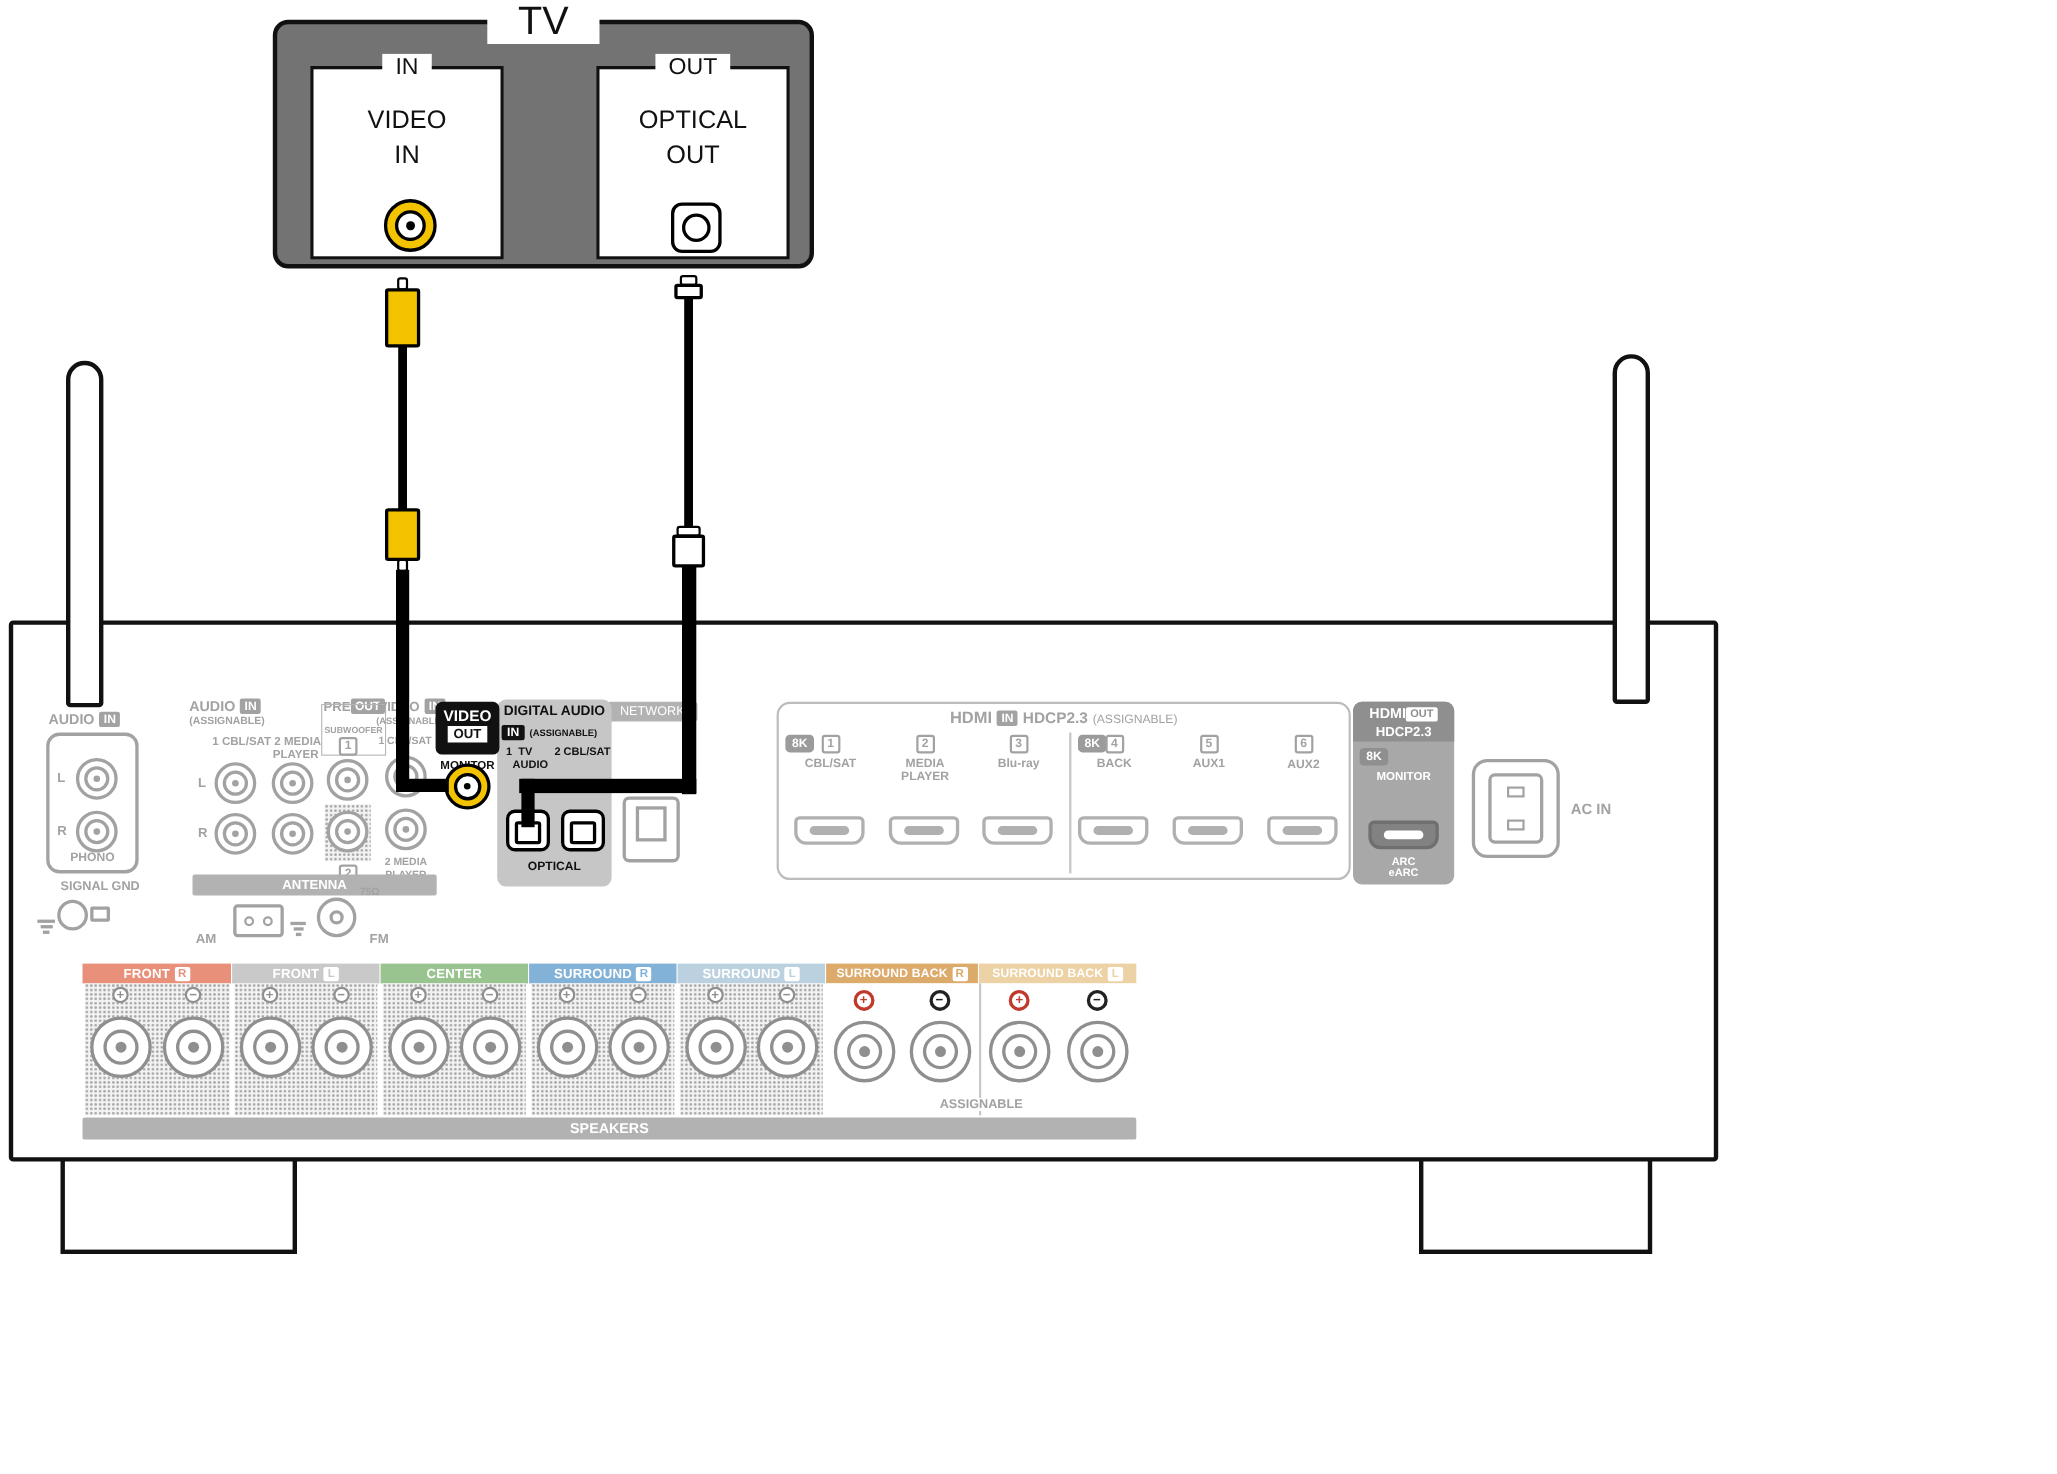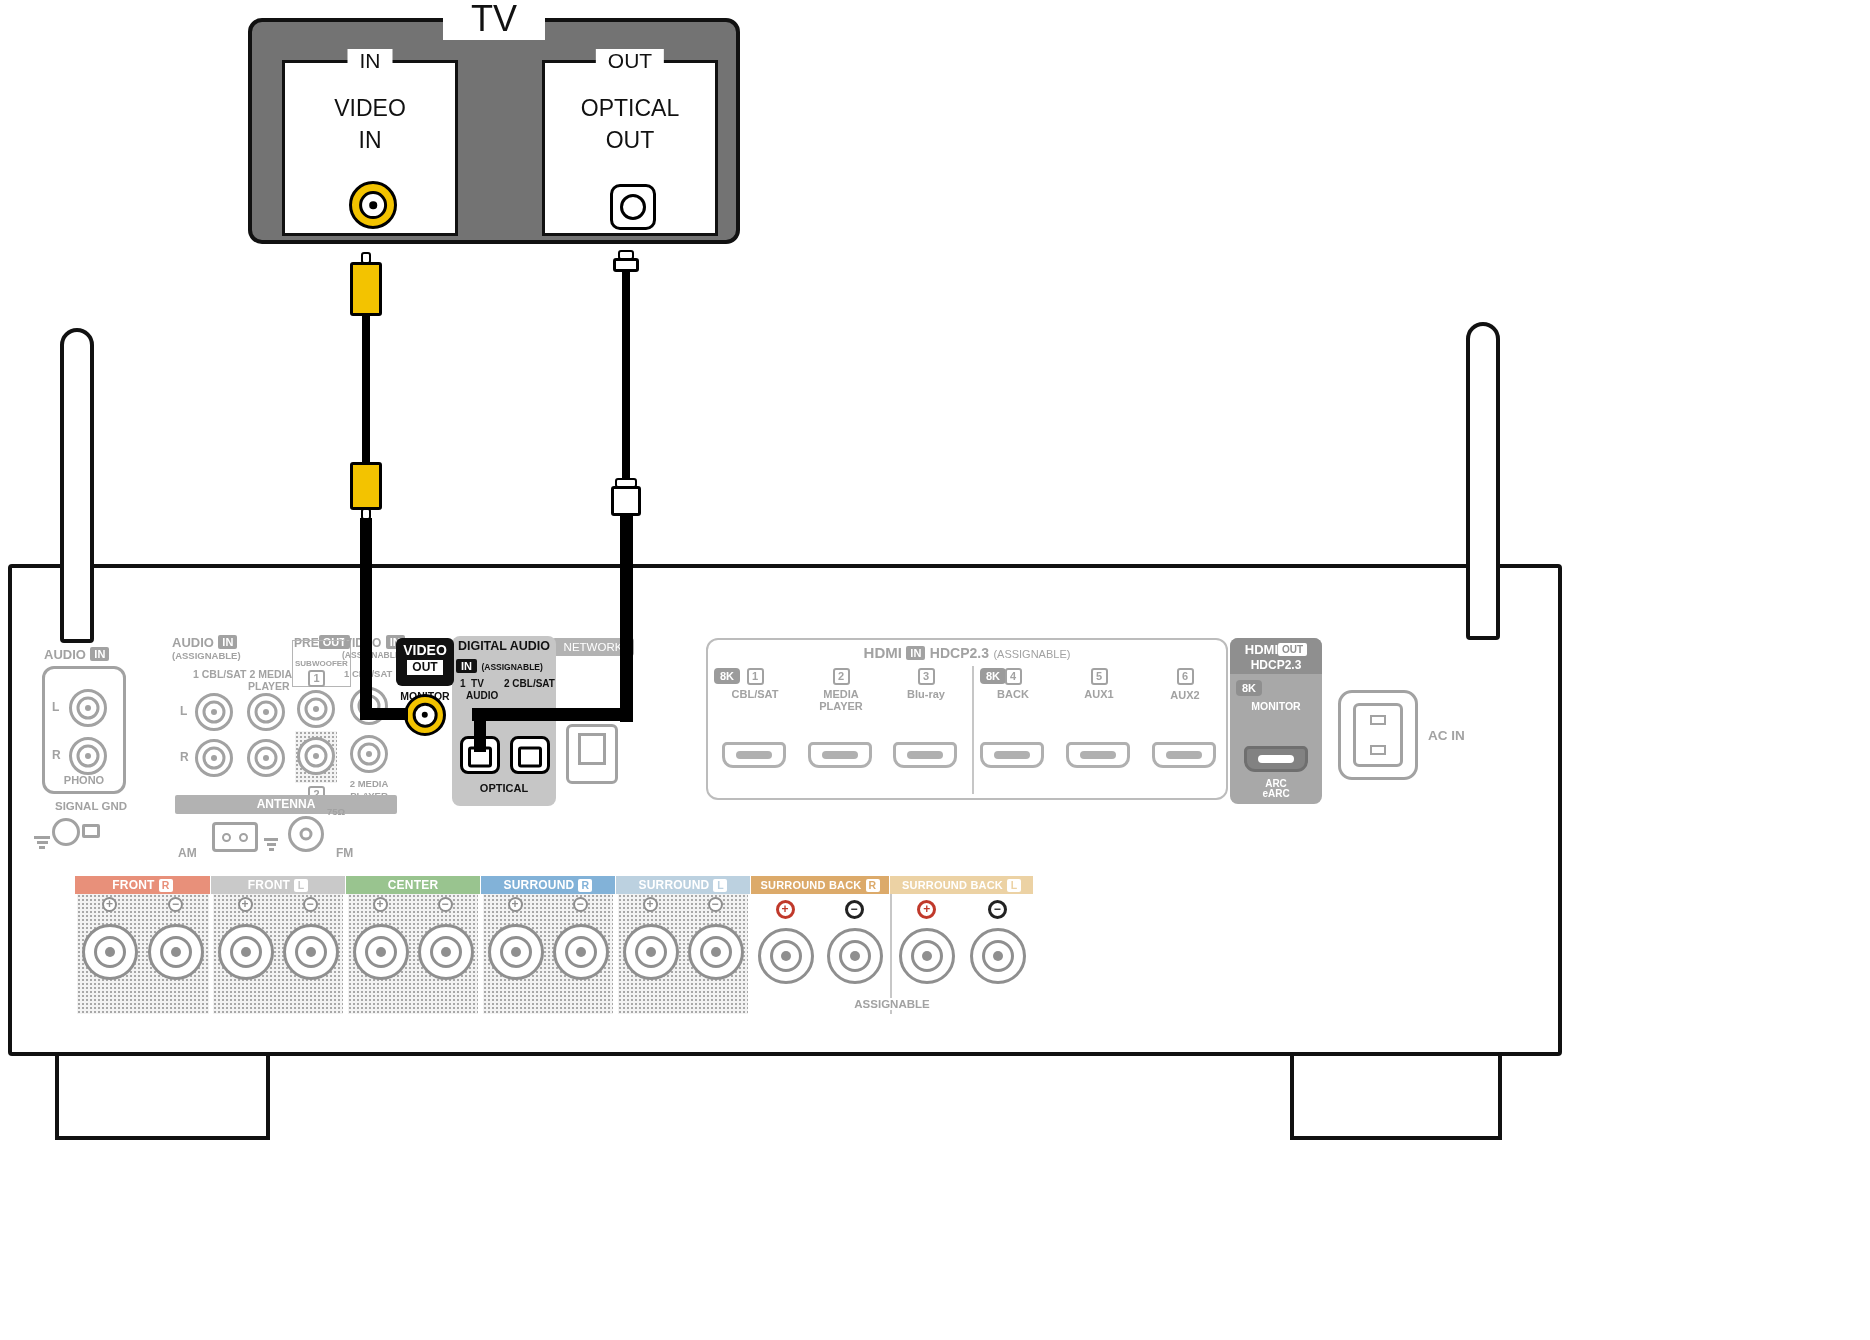--- a/index.html
+++ b/index.html
@@ -385,15 +385,16 @@
       </div>
       <div class="sp-body" style="left:815px;width:143px;background:#fff;border-left:2px solid #c7c7c7">
         <span class="pm plus red" style="left:calc(25% - 10px);top:6px"></span>
         <span class="pm minus blk" style="left:calc(75% - 10px);top:6px"></span>
         <div class="post" style="left:calc(25% - 28px);top:34px"></div>
         <div class="post" style="left:calc(75% - 28px);top:34px"></div>
       </div>
     </div>
 
     <div class="abs gtxt ctr" style="left:676px;top:122px;width:282px;font-size:11.5px;background:#fff">ASSIGNABLE</div>
+    <div class="abs ctr" style="left:0;top:140px;width:958px;height:20px;background:#b2b2b2;border-radius:2px;color:#fff;font-weight:bold;font-size:13px;line-height:20px">SPEAKERS</div>
   </div>
 
 </div>
 
 </body></html>

